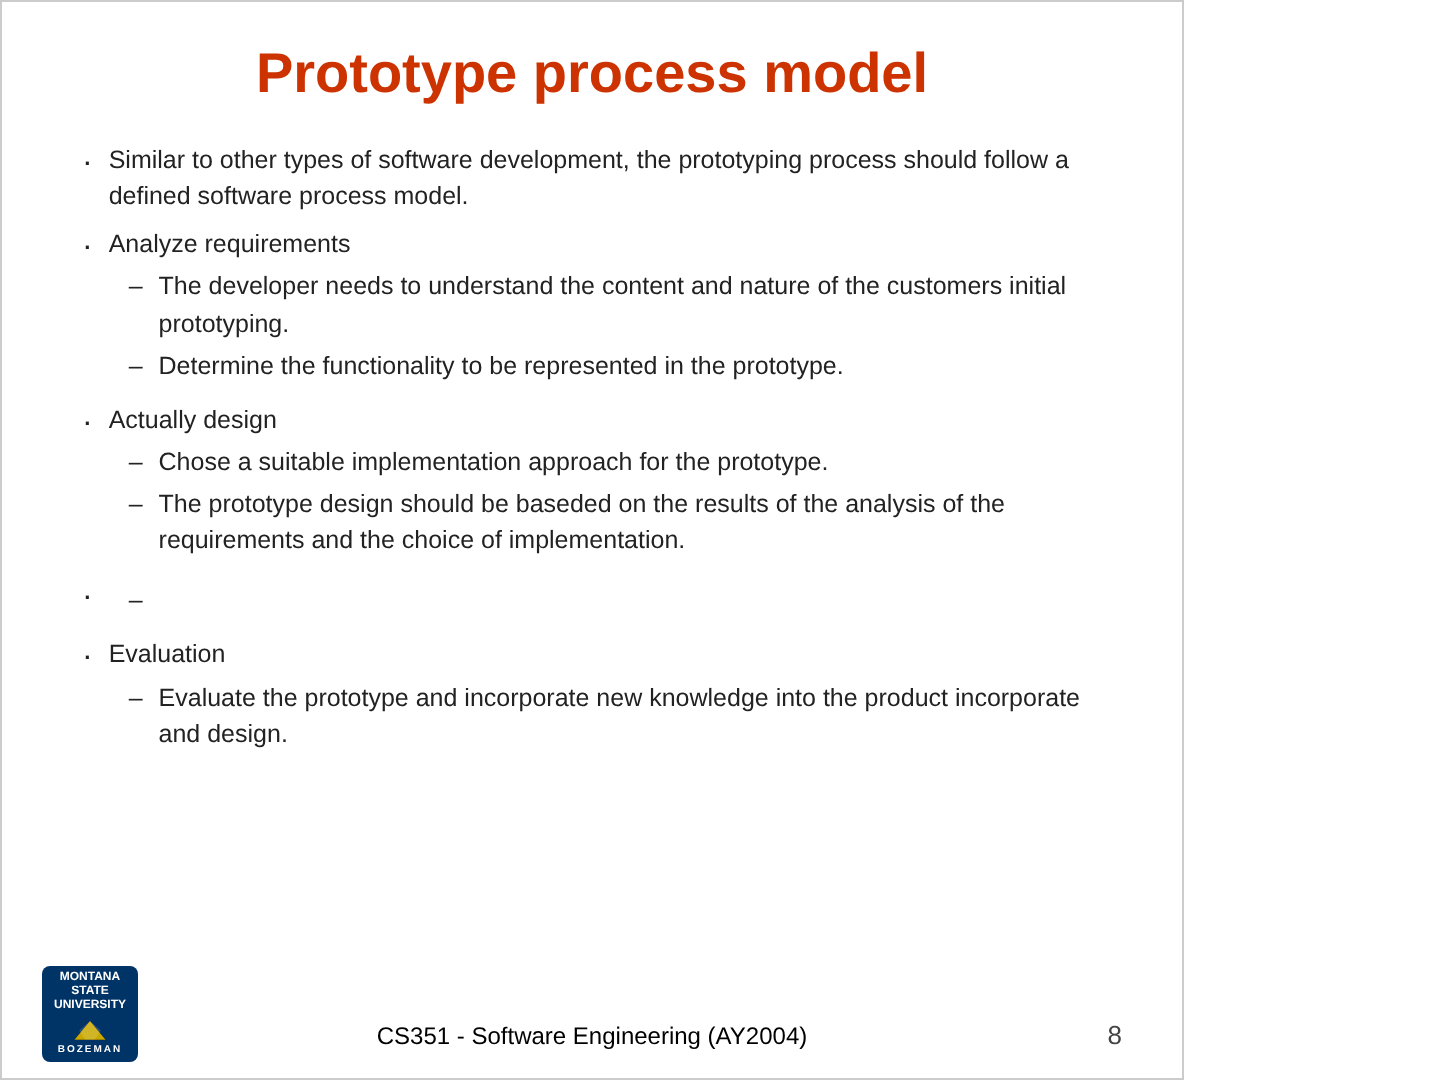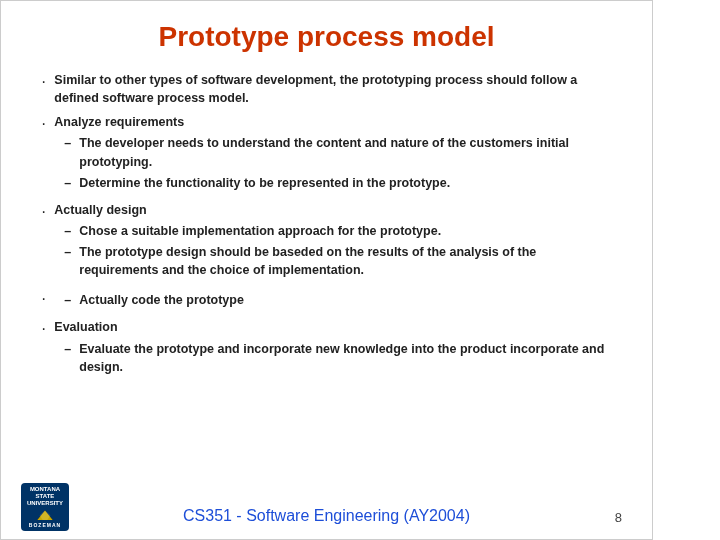--- a/index.html
+++ b/index.html
@@ -9,21 +9,21 @@
       height: 540px;
       background: #fff;
       font-family: Arial, Helvetica, sans-serif;
       font-size: 13px;
       color: #222;
       overflow: hidden;
       position: relative;
     }
 
     .slide {
-      width: 653px;
+      width: 592px;
       height: 540px;
       background: #fff;
       border: 1px solid #ccc;
       padding: 20px 40px 40px 40px;
       position: relative;
     }
 
     h1 {
       color: #cc3300;
       font-size: 28px;
@@ -52,21 +52,20 @@
 
     .bullet {
       font-size: 16px;
       margin-right: 8px;
       margin-top: -1px;
       flex-shrink: 0;
     }
 
     .item-content {
       flex: 1;
-      font-weight: bold;
     }
 
     ul.sub-list {
       list-style: none;
       padding: 0;
       margin: 3px 0 0 10px;
     }
 
     ul.sub-list > li {
       display: flex;
@@ -83,22 +82,22 @@
       position: absolute;
       bottom: 14px;
       left: 0;
       right: 0;
       display: flex;
       align-items: center;
       justify-content: center;
     }
 
     .footer-text {
-      font-size: 16px;
-      color: #1d4ed8;
+      font-size: 12px;
+      color: #000000;
       text-align: center;
     }
 
     .page-num {
       position: absolute;
       bottom: 14px;
       right: 30px;
       font-size: 13px;
       color: #444;
     }
@@ -196,21 +195,20 @@
           </ul>
         </div>
       </li>
 
       <li>
         <span class="bullet">·</span>
         <div class="item-content">
           <ul class="sub-list">
             <li>
               <span class="dash">–</span>
-              <span>Actually code the prototype</span>
             </li>
           </ul>
         </div>
       </li>
 
       <li>
         <span class="bullet">·</span>
         <div class="item-content">
           <span>Evaluation</span>
           <ul class="sub-list">

